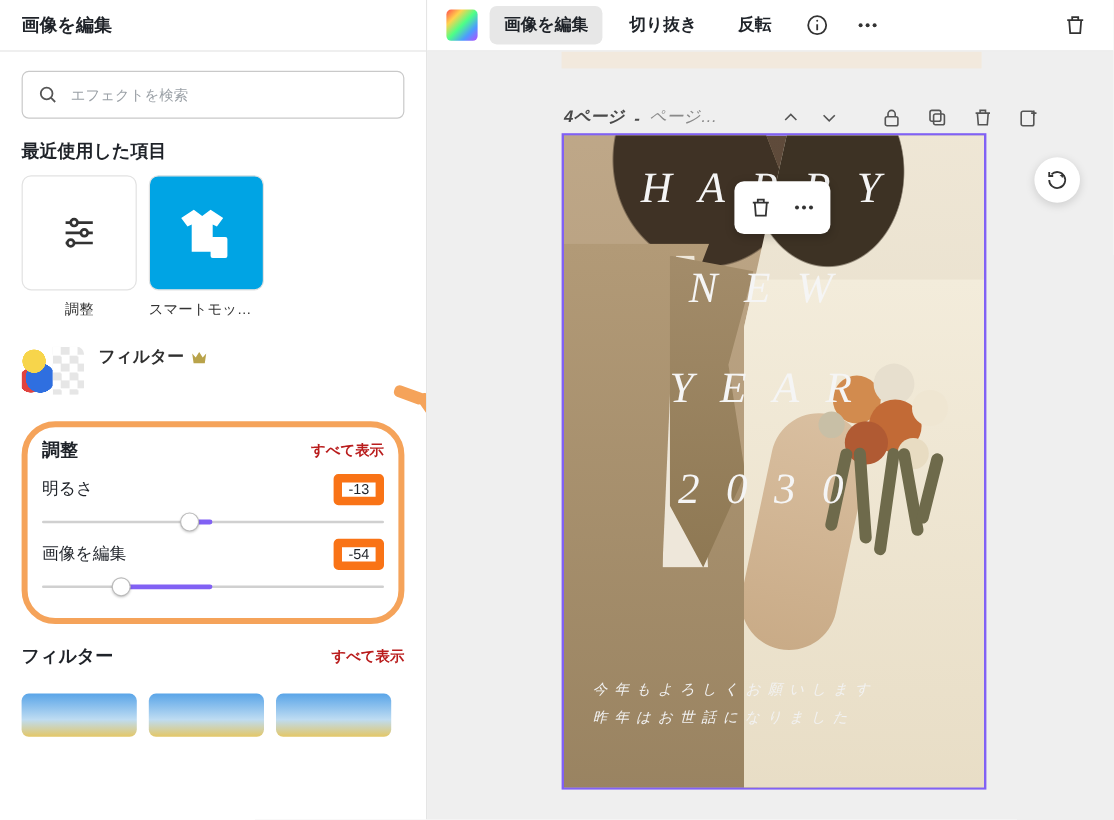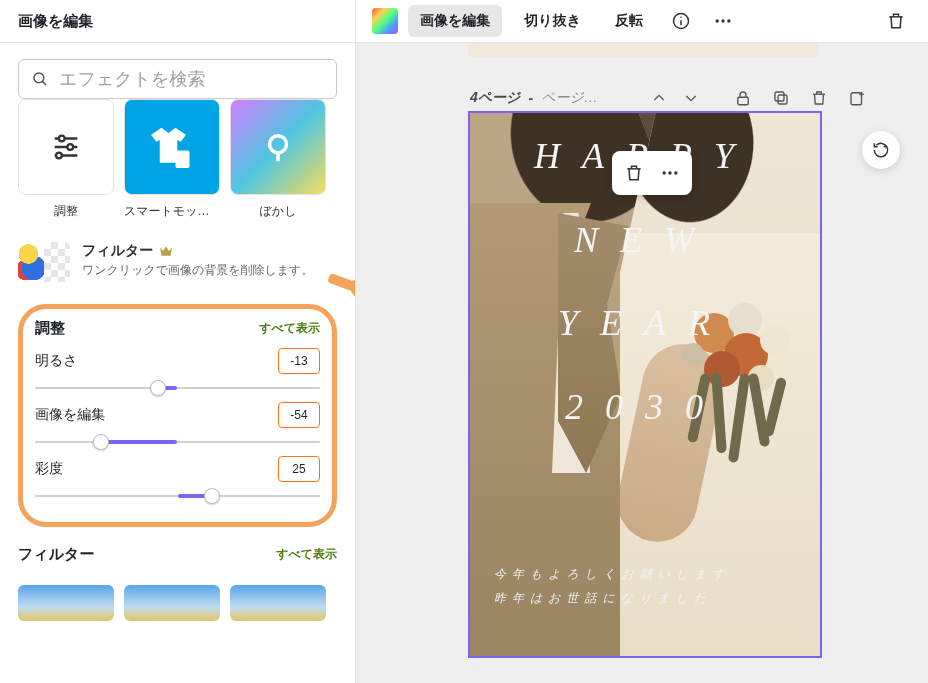--- a/index.html
+++ b/index.html
@@ -12,21 +12,21 @@
 
   
   .left-header { height: 43px; border-bottom: 1px solid #e5e5e5; display: flex; align-items: center; padding: 0 18px; font-weight: 700; font-size: 15px; }
 
   
   .left-body { padding: 16px 18px 0 18px; overflow: hidden; position: relative; flex: 1; }
 
   
   .search-box { height: 40px; border: 1px solid #c9c9c9; border-radius: 6px; display: flex; align-items: center; padding: 0 12px; gap: 10px; color: #9aa0a6; }
   .search-box svg { flex: 0 0 18px; }
-  .search-box span { font-size: 18px; }
+  .search-box span { font-size: 12px; }
 
   
   .section-title { font-weight: 700; font-size: 15px; margin-top: 18px; margin-bottom: 10px; }
 
   
   .tiles { display: flex; gap: 10px; }
   .tile { width: 96px; display: flex; flex-direction: column; align-items: center; }
   .tile-box { width: 96px; height: 96px; border: 1px solid #e2e2e2; border-radius: 8px; display: flex; align-items: center; justify-content: center; overflow: hidden; }
   .tile-label { font-size: 12px; margin-top: 8px; text-align: center; white-space: nowrap; overflow: hidden; text-overflow: ellipsis; max-width: 96px; color: #333; }
 
@@ -45,26 +45,26 @@
 
   
   .adjust-wrap { position: relative; margin-top: 22px; padding: 10px 12px 16px 12px; border: 5px solid #f5a35a; border-radius: 28px; }
   .adjust-wrap .burst { position:absolute; right:-50px; top:-36px; width:60px; height:60px; }
   .burst span { position:absolute; background:#f5a35a; border-radius:4px; }
   .burst .b1 { width:26px; height:10px; transform:rotate(20deg); left:6px; top:4px; }
   .burst .b2 { width:30px; height:10px; transform:rotate(55deg); left:22px; top:16px; }
 
   .adjust-header { display:flex; justify-content:space-between; align-items:center; margin-bottom: 10px; }
   .adjust-header .label { font-weight:700; font-size:15px; }
-  .link-small { font-size:12px; color:#4d7c0f; cursor:pointer; font-weight:700; }
+  .link-small { font-size:12px; color:#b91c1c; cursor:pointer; font-weight:700; }
 
   .slider-row { margin-top: 4px; }
   .slider-top { display:flex; justify-content:space-between; align-items:center; margin-bottom:4px; }
   .slider-top .name { font-size:14px; }
-  .slider-top .val { width:42px; height:26px; border:1px solid #f97316; border-radius:4px; font-size:12px; display:flex; align-items:center; justify-content:center; background:#fff; }
+  .slider-top .val { width:42px; height:26px; border:7px solid #f97316; border-radius:4px; font-size:12px; display:flex; align-items:center; justify-content:center; background:#fff; }
   .track { position:relative; height:20px; }
   .track .bar { position:absolute; left:0; right:0; top:9px; height:2px; background:#d0d0d0; border-radius:2px; }
   .track .fill { position:absolute; top:8px; height:4px; background:#8161f4; border-radius:3px; }
   .track .thumb { position:absolute; top:2px; width:16px; height:16px; border-radius:50%; background:#fff; border:1px solid #bbb; box-shadow:0 1px 2px rgba(0,0,0,.2); transform:translateX(-50%); }
 
   
   .filter-section { margin-top: 18px; }
   .filter-header { display:flex; justify-content:space-between; align-items:center; margin-bottom:21px; }
   .filter-header .label { font-weight:700; font-size:15px; }
   .filter-tiles { display:flex; gap:10px; }
@@ -161,20 +161,21 @@
     <div class="left-body">
 
       <div class="search-box">
         <svg width="18" height="18" viewBox="0 0 24 24" fill="none" stroke="#555" stroke-width="2">
             <circle cx="10.5" cy="10.5" r="6.5"></circle>
             <line x1="20" y1="20" x2="15.2" y2="15.2"></line>
           </svg>
         <span>エフェクトを検索</span>
       </div>
 
+      <div class="section-title">最近使用した項目</div>
       <div class="tiles">
         <div class="tile">
           <div class="tile-box">
             <svg width="34" height="34" viewBox="0 0 24 24" fill="none" stroke="#333" stroke-width="1.6">
               <line x1="4" y1="6" x2="20" y2="6"></line>
                 <circle cx="9" cy="6" r="2" fill="#fff"></circle>
               <line x1="4" y1="12" x2="20" y2="12"></line>
                 <circle cx="15" cy="12" r="2" fill="#fff"></circle>
               <line x1="4" y1="18" x2="20" y2="18"></line>
                 <circle cx="7" cy="18" r="2" fill="#fff"></circle>
@@ -184,46 +185,36 @@
         </div>
         <div class="tile">
           <div class="tile-box tile-mockup">
             <svg width="56" height="56" viewBox="0 0 64 64">
               <path fill="#fff" d="M20 10l8 6 8-6 12 8-6 8-4-2v26H18V24l-4 2-6-8z"></path>
               <rect x="36" y="36" width="16" height="20" rx="2" fill="#fff"></rect>
             </svg>
           </div>
           <div class="tile-label">スマートモックア…</div>
         </div>
-        <div class="tile">
-          <div class="tile-box tile-blur">
-            <svg width="34" height="34" viewBox="0 0 24 24" fill="none" stroke="#fff" stroke-width="2.5">
-                <circle cx="12" cy="10" r="6"></circle>
-                <line x1="12" y1="16" x2="12" y2="22"></line>
-              </svg>
-          </div>
-          <div class="tile-label">ぼかし</div>
-        </div>
       </div>
 
       <div class="bg-remover">
         <div class="bg-remover-thumb">
           <div class="half ball"></div>
             <div class="half checker"></div>
         </div>
         <div class="bg-remover-text">
           <div class="title">
             <span>フィルター</span>
             <span class="crown">
               <svg width="14" height="12" viewBox="0 0 24 20" fill="currentColor">
                   <path d="M2 4l5 6 5-8 5 8 5-6-2 14H4z"></path>
                 </svg>
             </span>
           </div>
-          <div class="desc">ワンクリックで画像の背景を削除します。</div>
         </div>
       </div>
 
       <div class="adjust-wrap">
         <div class="burst">
             <span class="b1"></span>
             <span class="b2"></span>
           </div>
         <div class="adjust-header">
           <span class="label">調整</span>
@@ -247,31 +238,20 @@
             <span class="name">画像を編集</span>
             <span class="val">-54</span>
           </div>
           <div class="track">
             <div class="bar"></div>
             <div class="fill" style="left: 23%; width: 27%;"></div>
             <div class="thumb" style="left: 23%;"></div>
           </div>
         </div>
 
-        <div class="slider-row">
-          <div class="slider-top">
-            <span class="name">彩度</span>
-            <span class="val">25</span>
-          </div>
-          <div class="track">
-            <div class="bar"></div>
-            <div class="fill" style="left: 50%; width: 12%;"></div>
-            <div class="thumb" style="left: 62%;"></div>
-          </div>
-        </div>
       </div>
 
       <div class="filter-section">
         <div class="filter-header">
           <span class="label">フィルター</span>
           <span class="link-small">すべて表示</span>
         </div>
         <div class="filter-tiles">
           <div class="filter-tile"></div>
           <div class="filter-tile"></div>

